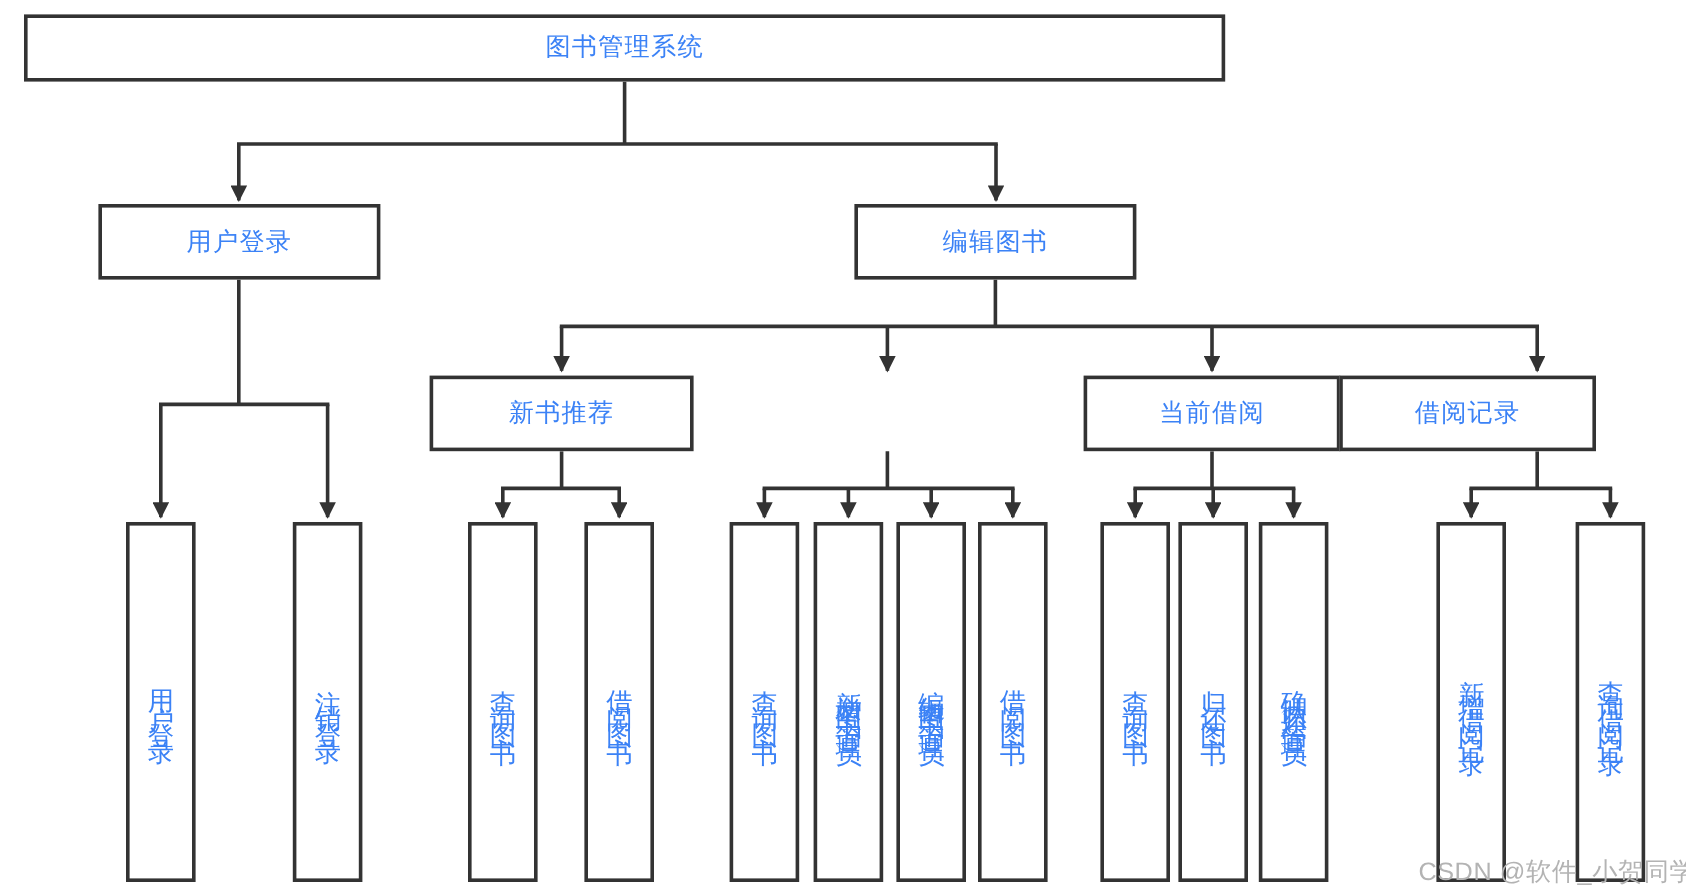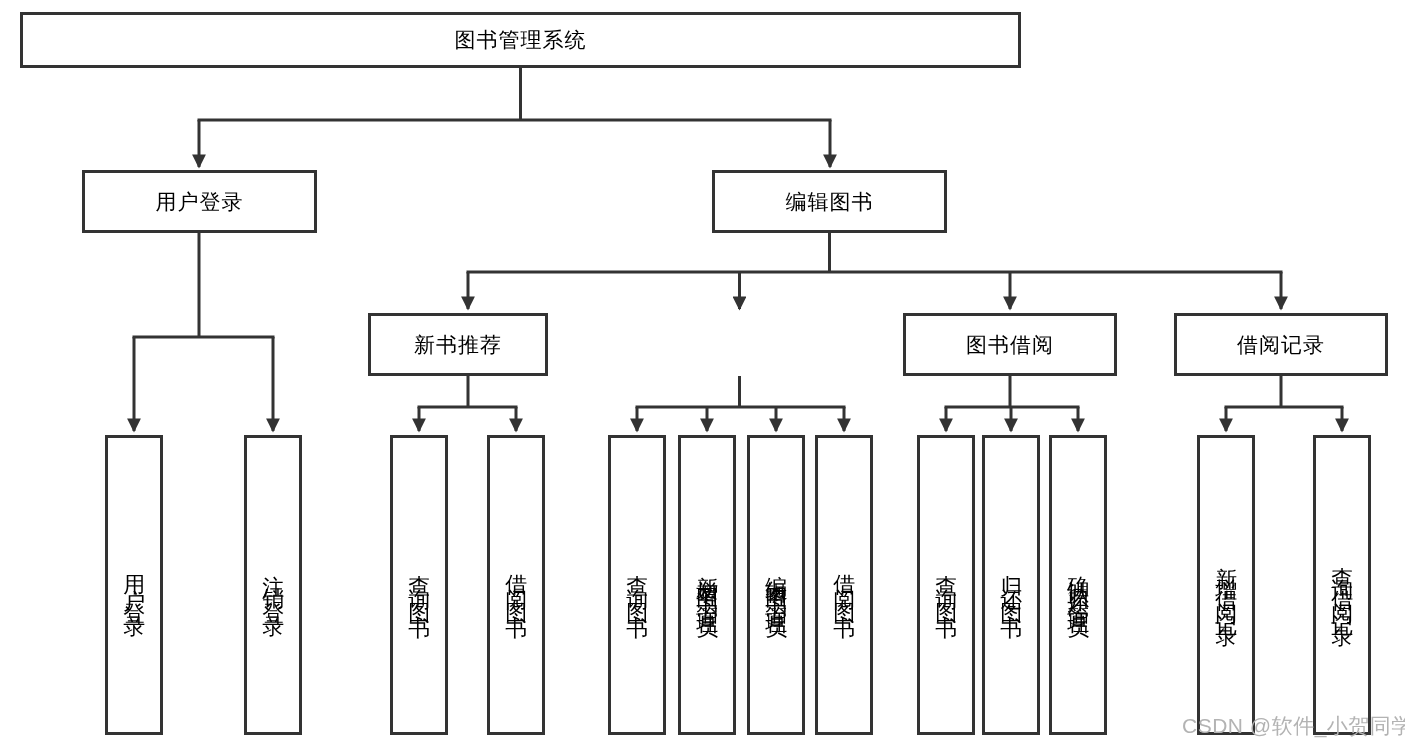--- a/index.html
+++ b/index.html
@@ -1,21 +1,21 @@
 <!DOCTYPE html>
 <html><head>
 <meta charset="utf-8">
 <style>
   html,body{margin:0;padding:0;background:#ffffff;}
   body{font-family:"Liberation Sans", sans-serif;}
   #canvas{position:relative;width:1405px;height:747px;background:#fff;overflow:hidden;}
   .connectors{position:absolute;left:0;top:0;z-index:0;pointer-events:none;}
   .node{
     position:absolute;z-index:1;box-sizing:border-box;
-    border:3px solid #333333;background:#ffffff;color:#000000;
+    border:3px solid #333333;background:#ffffff;color:#3b82f6;
     display:flex;align-items:center;justify-content:center;
     font-size:21px;line-height:1.2;white-space:nowrap;
   }
   .h-node{letter-spacing:1px;}
   .v-node{
     writing-mode:vertical-lr;text-orientation:mixed;
     font-size:22px;
   }
   .ls4{letter-spacing:14px;}
   .ls6{letter-spacing:12px;}
@@ -71,23 +71,23 @@
       <line x1="1226" y1="407" x2="1226" y2="431" marker-end="url(#arw)"></line>
       <line x1="1342" y1="407" x2="1342" y2="431" marker-end="url(#arw)"></line>
     </g>
   </svg>
 
   <div class="node h-node" style="left:20px;top:12px;width:1001px;height:56px">图书管理系统</div>
 
   <div class="node h-node" style="left:82px;top:170px;width:235px;height:63px">用户登录</div>
   <div class="node h-node" style="left:712px;top:170px;width:235px;height:63px">编辑图书</div>
 
-  <div class="node h-node" style="left:368px;top:313px;width:180px;height:63px">新书推荐</div>
-  <div class="node h-node" style="left:903px;top:313px;width:214px;height:63px">图书借阅</div>
-  <div class="node h-node" style="left:1174px;top:313px;width:214px;height:63px">借阅记录</div>
+  <div class="node h-node" style="left:358px;top:313px;width:220px;height:63px">新书推荐</div>
+  <div class="node h-node" style="left:903px;top:313px;width:214px;height:63px">当前借阅</div>
+  <div class="node h-node" style="left:1116px;top:313px;width:214px;height:63px">借阅记录</div>
 
   <div class="node v-node ls4" style="left:105px;top:435px;width:58px;height:300px">用户登录</div>
   <div class="node v-node ls4" style="left:244px;top:435px;width:58px;height:300px">注销登录</div>
 
   <div class="node v-node ls4" style="left:390px;top:435px;width:58px;height:300px">查询图书</div>
   <div class="node v-node ls4" style="left:487px;top:435px;width:58px;height:300px">借阅图书</div>
 
   <div class="node v-node ls4" style="left:608px;top:435px;width:58px;height:300px">查询图书</div>
   <div class="node v-node ls9" style="left:678px;top:435px;width:58px;height:300px">新增图书（管理员）</div>
   <div class="node v-node ls9" style="left:747px;top:435px;width:58px;height:300px">编辑图书（管理员）</div>

